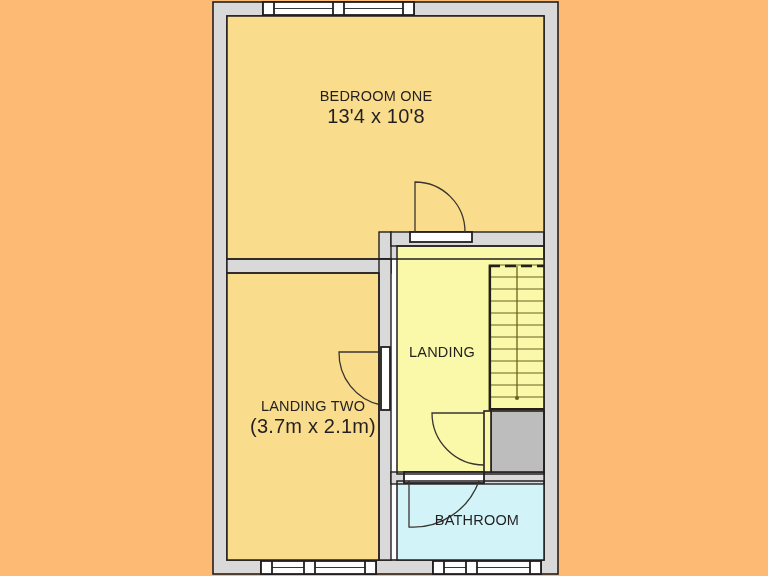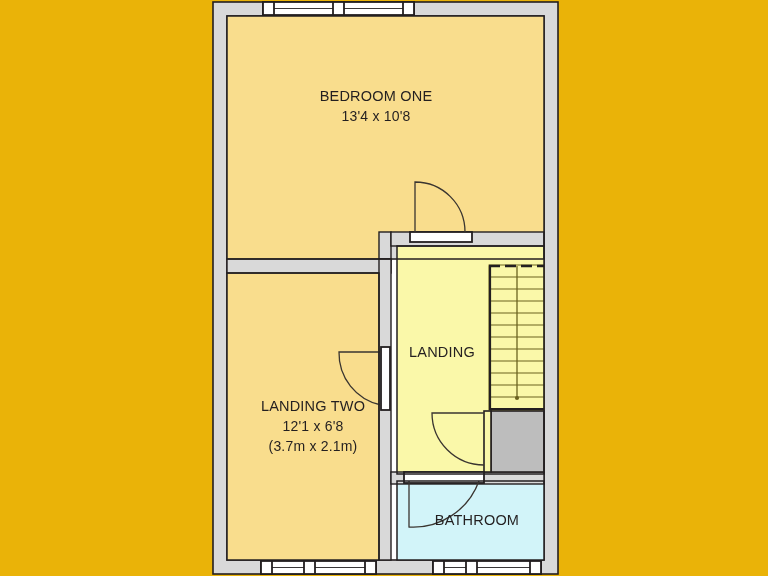--- a/index.html
+++ b/index.html
@@ -10,21 +10,21 @@
   body {
     width: 768px;
     height: 576px;
     font-family: "Liberation Sans", sans-serif;
     overflow: hidden;
   }
   #plan-root {
     position: relative;
     width: 768px;
     height: 576px;
-    background: #eab308;
+    background: #fdba74;
   }
   #plan-svg {
     position: absolute;
     left: 0;
     top: 0;
   }
   .room-label {
     position: absolute;
     text-align: center;
     color: #231f20;
@@ -33,21 +33,21 @@
     white-space: nowrap;
     pointer-events: none;
   }
   .room-label .rl-name {
     display: block;
     font-size: 14.5px;
     line-height: 20px;
   }
   .room-label .rl-dim {
     display: block;
-    font-size: 14px;
+    font-size: 20px;
     line-height: 20px;
   }
   #label-bedroom-one {
     left: 254px;
     top: 86px;
     width: 244px;
   }
   #label-bedroom-two {
     left: 222px;
     top: 396px;
@@ -194,21 +194,20 @@
     </g>
   </svg>
 
   <div class="room-label" id="label-bedroom-one">
     <span class="rl-name">BEDROOM ONE</span>
     <span class="rl-dim">13'4 x 10'8</span>
   </div>
 
   <div class="room-label" id="label-bedroom-two">
     <span class="rl-name">LANDING TWO</span>
-    <span class="rl-dim">12'1 x 6'8</span>
     <span class="rl-dim">(3.7m x 2.1m)</span>
   </div>
 
   <div class="room-label" id="label-landing">
     <span class="rl-name">LANDING</span>
   </div>
 
   <div class="room-label" id="label-bathroom">
     <span class="rl-name">BATHROOM</span>
   </div>

